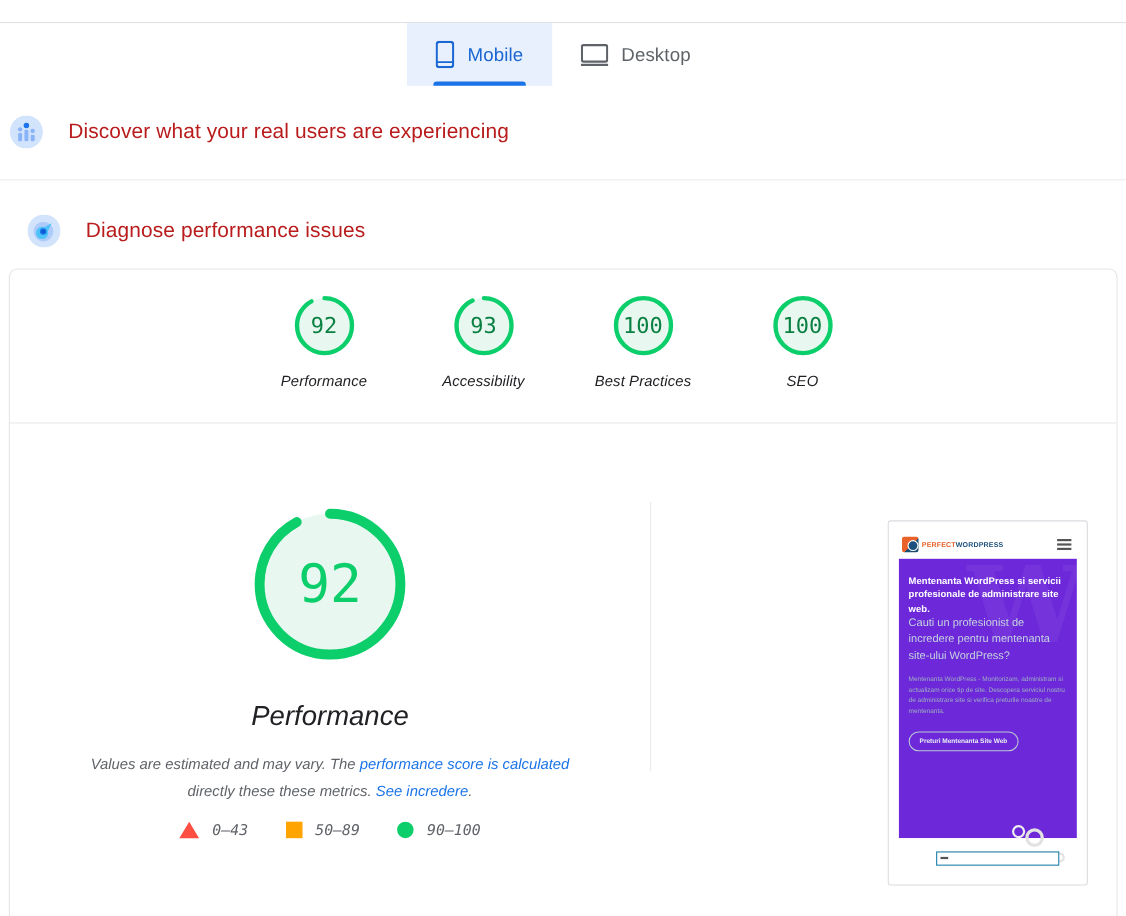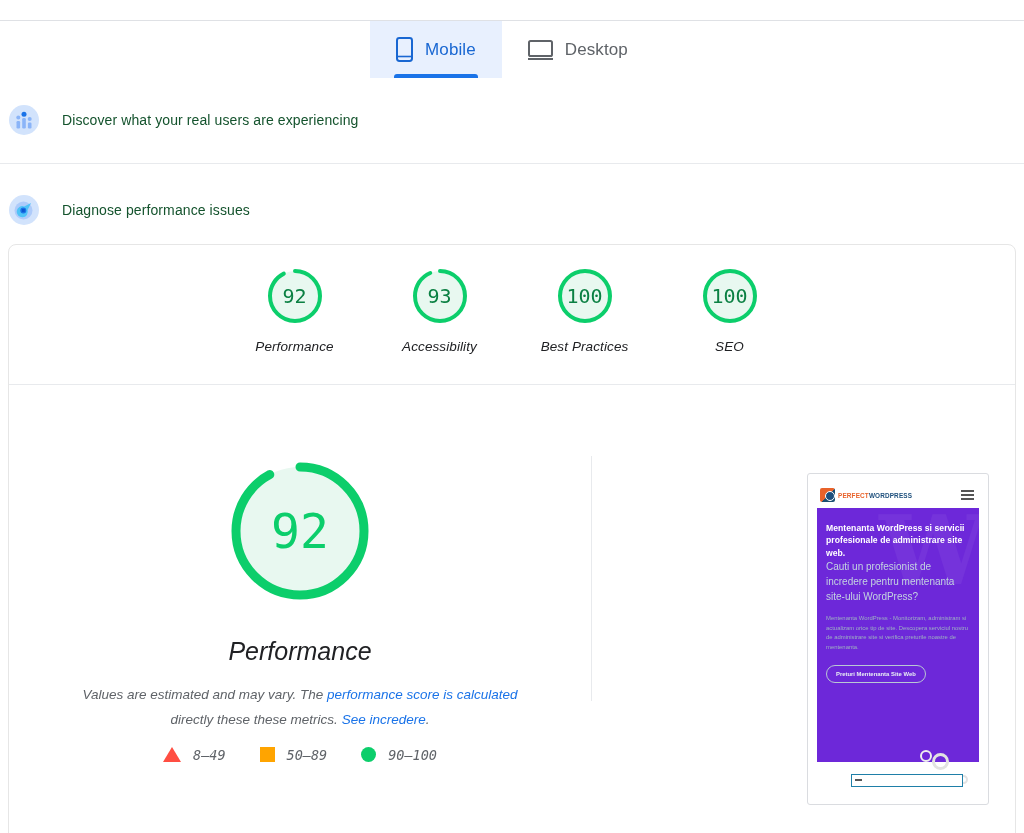--- a/index.html
+++ b/index.html
@@ -48,25 +48,25 @@
   
   .section-row {
     position: absolute; left: 0; right: 0;
     display: flex; align-items: center;
   }
   .section-row .s-icon {
     width: 32px; height: 32px; flex: 0 0 32px;
     display: flex; align-items: center; justify-content: center;
   }
   .section-row .s-title {
-    font-size: 14px; color: #14532d; letter-spacing: .1px;
+    font-size: 19px; color: #b91c1c; letter-spacing: .1px;
   }
   #row-discover { top: 101px; height: 38px; padding-left: 8px; }
   #row-discover .s-title { margin-left: 22px; }
-  #row-diagnose { top: 191px; height: 38px; padding-left: 8px; }
+  #row-diagnose { top: 191px; height: 38px; padding-left: 24px; }
   #row-diagnose .s-title { margin-left: 22px; }
 
   .rule-under-discover {
     position: absolute; top: 163px; left: 0; right: 0;
     height: 1px; background: #e8eaed;
   }
 
   
   .card {
     position: absolute;
@@ -376,21 +376,21 @@
 
       <div class="big-label">Performance</div>
 
       <div class="explain">
         <span>Values are estimated and may vary. The </span><a href="#">performance score is calculated</a><span> directly these these metrics. </span><a href="#">See incredere</a><span>.</span>
       </div>
 
       <div class="legend">
         <div class="legend-item">
           <span class="tri"></span>
-          <span class="lg-label">8–49</span>
+          <span class="lg-label">0–43</span>
         </div>
         <div class="legend-item">
           <span class="sq"></span>
           <span class="lg-label">50–89</span>
         </div>
         <div class="legend-item">
           <span class="cir"></span>
           <span class="lg-label">90–100</span>
         </div>
       </div>

